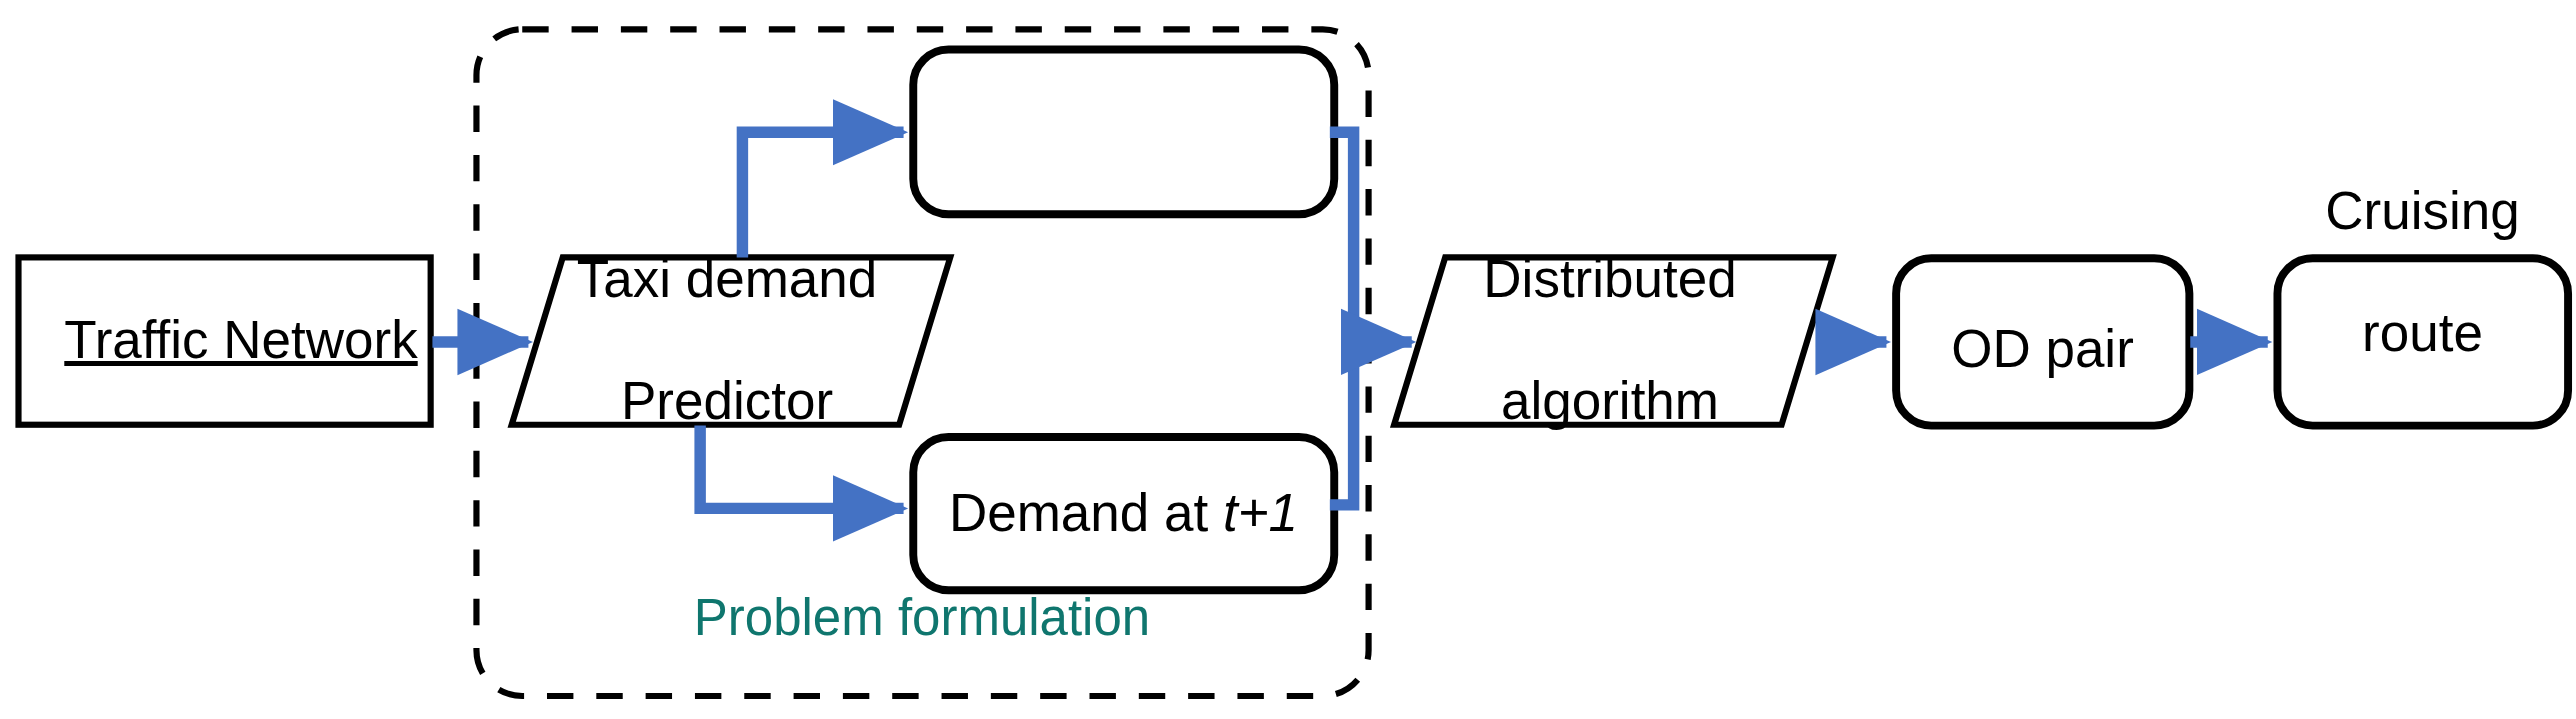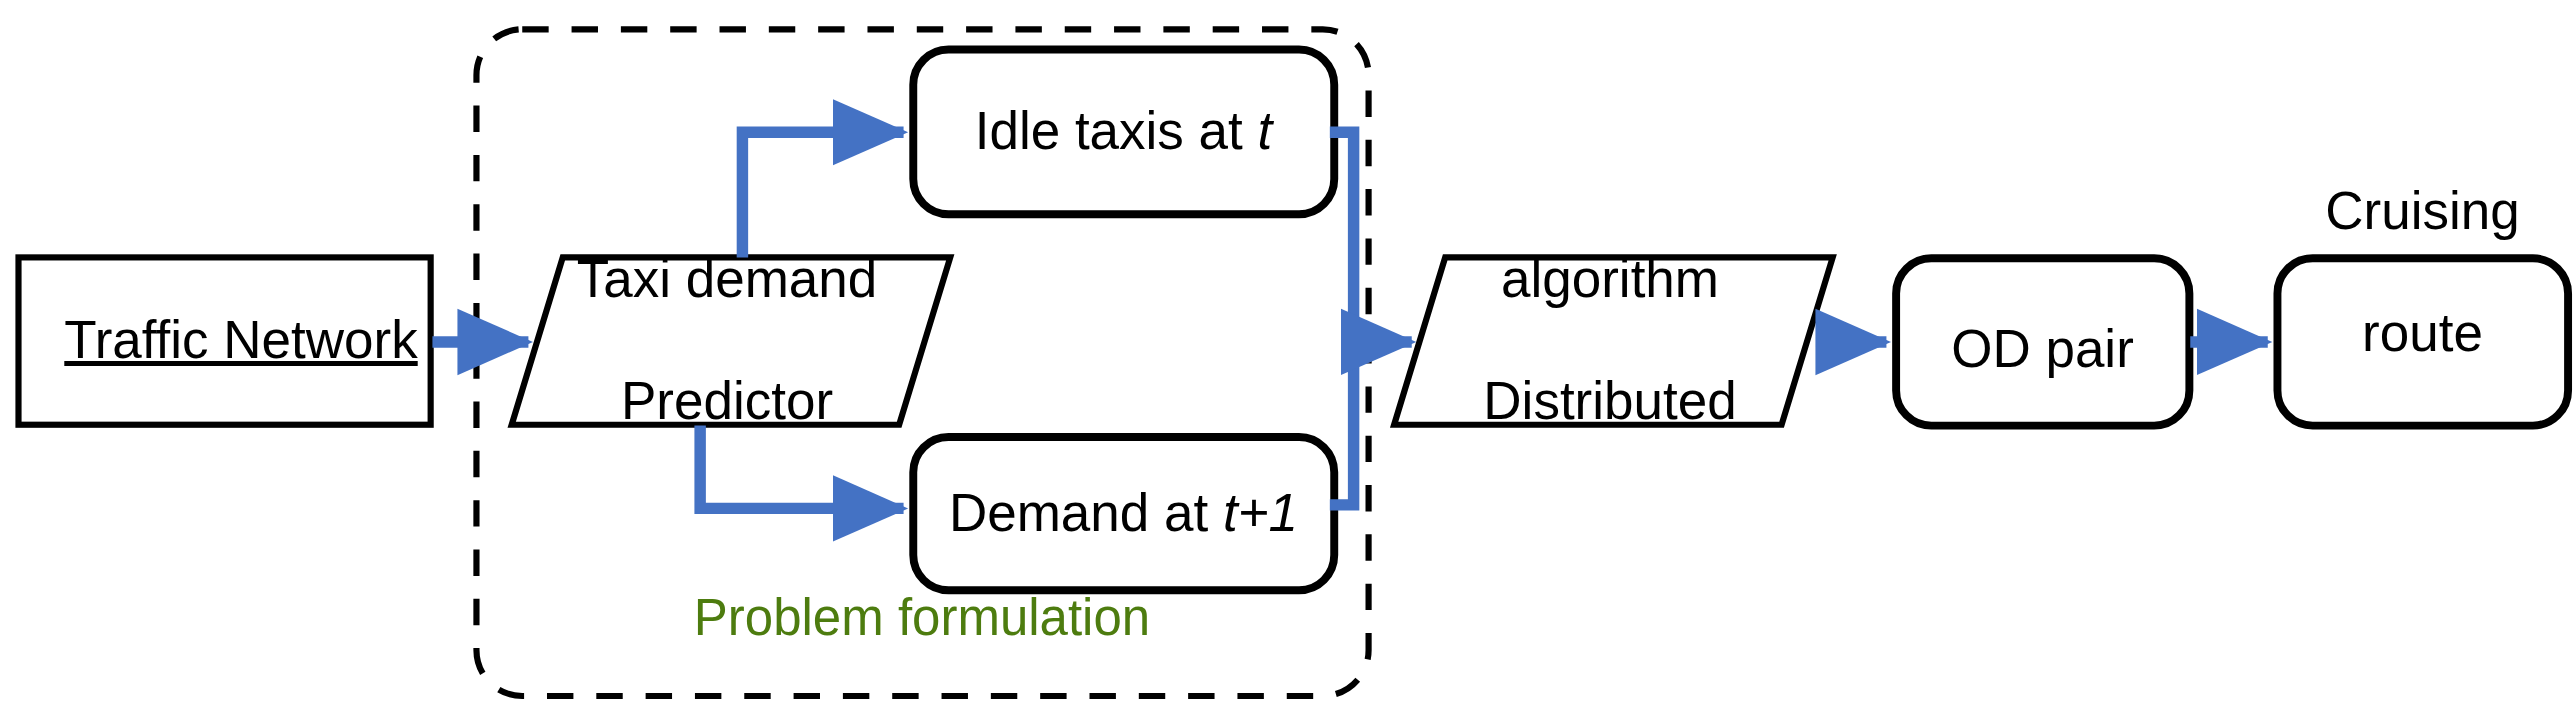--- a/index.html
+++ b/index.html
@@ -33,21 +33,21 @@
     color: #000000;
     font-family: "Liberation Sans", sans-serif;
     font-size: 53px;
     line-height: 1.15;
     font-weight: 400;
     white-space: pre-line;
     pointer-events: none;
   }
   .group-caption {
     position: absolute;
-    color: #4d7c0f;
+    color: #0f766e;
     font-family: "Liberation Sans", sans-serif;
     font-size: 51px;
     line-height: 1;
     text-align: center;
     white-space: nowrap;
   }
   .italic-term {
     font-style: italic;
   }
 </style>
@@ -98,32 +98,29 @@
 
   <div class="node-label" style="left:35px; top:257px; width:412px; height:167px;text-decoration:underline;">Traffic Network</div>
 
   <div class="node-label" style="left:520px; top:257px; width:414px; height:167px;">
     <div>
       <div>Taxi demand</div>
       <div>Predictor</div>
     </div>
   </div>
 
-  <div class="node-label" style="left:913px; top:49px; width:421px; height:165px;">
-    <span><span>Idle taxis at </span><span class="italic-term">t</span></span>
-  </div>
 
   <div class="node-label" style="left:913px; top:437px; width:421px; height:153px;text-align:center;">
     <span><span>Demand at </span><span class="italic-term">t+1</span></span>
   </div>
 
   <div class="node-label" style="left:1403px; top:257px; width:414px; height:167px;">
     <div>
+      <div>Distributed</div>
       <div>algorithm</div>
-      <div>Distributed</div>
     </div>
   </div>
 
   <div class="node-label" style="left:1896px; top:266px; width:293px; height:167px;">OD pair</div>
 
   <div class="node-label" style="left:2277px; top:258px; width:291px; height:167px;align-items:flex-end;">
     <div>
       <div>Cruising</div>
       <div>route</div>
     </div>

